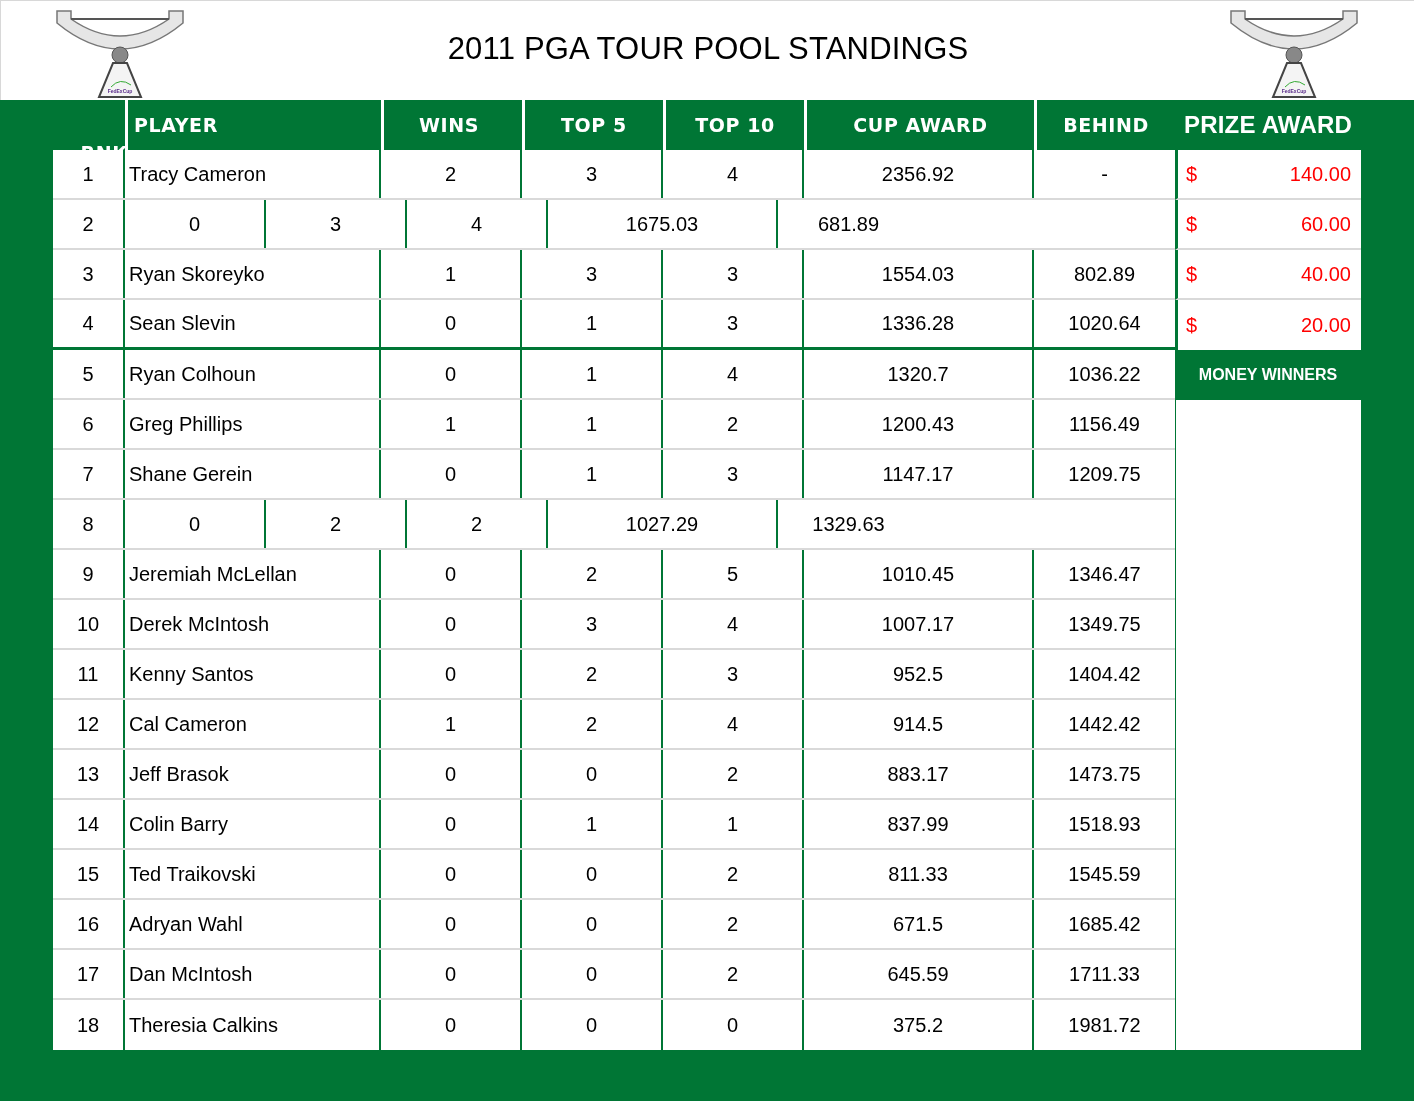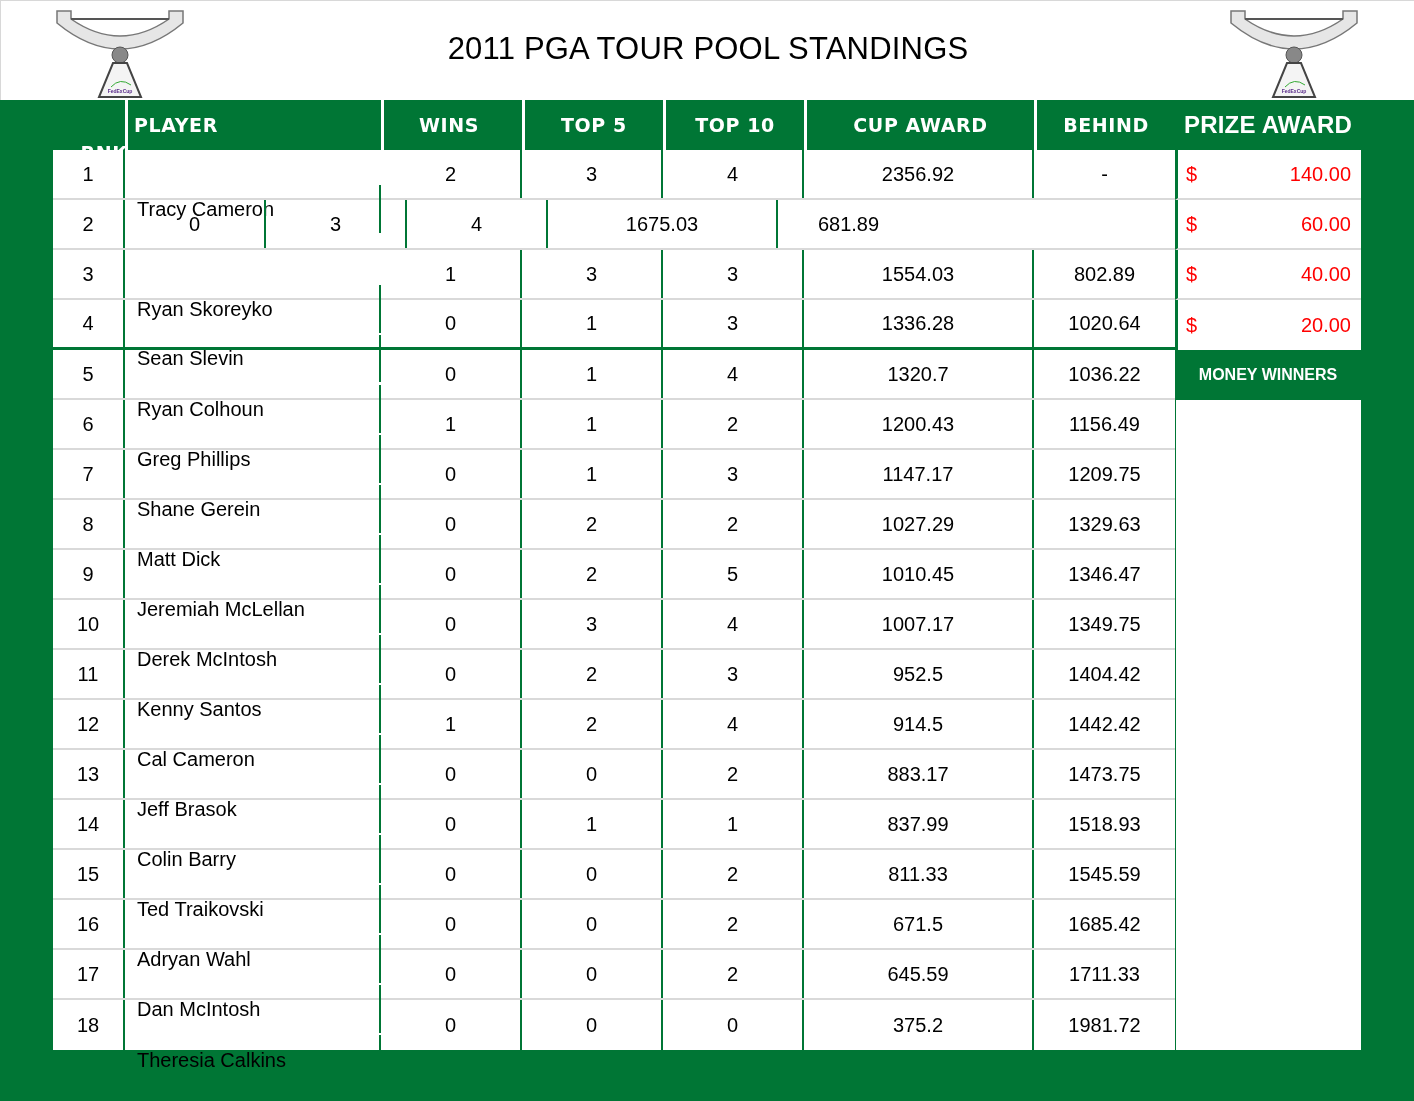--- a/index.html
+++ b/index.html
@@ -15,21 +15,21 @@
   .hdr.sep { border-left: 3px solid #ffffff; }
   .hdr.left { justify-content: flex-start; padding-left: 6px; }
   .hdr.italic { font-family: "Liberation Sans", sans-serif; font-size: 24px; letter-spacing: 0.2px; }
 
   .table { position: absolute; left: 53px; top: 150px; width: 1122px; }
   .row { display: flex; height: 50px; background: #fff; border-bottom: 2px solid #d9d9d9; }
   .row.divider { border-bottom: 3px solid #007635; }
   .row:last-child { border-bottom: none; }
   .cell { height: 100%; display: flex; align-items: center; justify-content: center; font-size: 20px; color: #000; border-right: 2px solid #007635; }
   .cell:last-child { border-right: none; }
-  .cell.left { justify-content: flex-start; padding-left: 12px; margin-top: 35px; }
+  .cell.left { justify-content: flex-start; padding-left: 4px; }
   .c-rnk { width: 72px; }
   .c-player { width: 256px; }
   .c-wins { width: 141px; }
   .c-top5 { width: 141px; }
   .c-top10 { width: 141px; }
   .c-cup { width: 230px; }
   .c-behind { width: 141px; }
 
   .prize-col { position: absolute; left: 1175px; top: 150px; width: 186px; }
   .prize { height: 50px; background: #fff; border-left: 3px solid #007635; border-bottom: 2px solid #d9d9d9; display: flex; align-items: center; justify-content: space-between; padding: 0 10px 0 8px; color: #ff0000; font-size: 20px; }
@@ -127,21 +127,20 @@
       <div class="cell c-rnk">7</div>
       <div class="cell c-player left">Shane Gerein</div>
       <div class="cell c-wins">0</div>
       <div class="cell c-top5">1</div>
       <div class="cell c-top10">3</div>
       <div class="cell c-cup">1147.17</div>
       <div class="cell c-behind">1209.75</div>
     </div>
     <div class="row">
       <div class="cell c-rnk">8</div>
-      <div class="cell c-player left">Matt Dick</div>
       <div class="cell c-wins">0</div>
       <div class="cell c-top5">2</div>
       <div class="cell c-top10">2</div>
       <div class="cell c-cup">1027.29</div>
       <div class="cell c-behind">1329.63</div>
     </div>
     <div class="row">
       <div class="cell c-rnk">9</div>
       <div class="cell c-player left">Jeremiah McLellan</div>
       <div class="cell c-wins">0</div>

